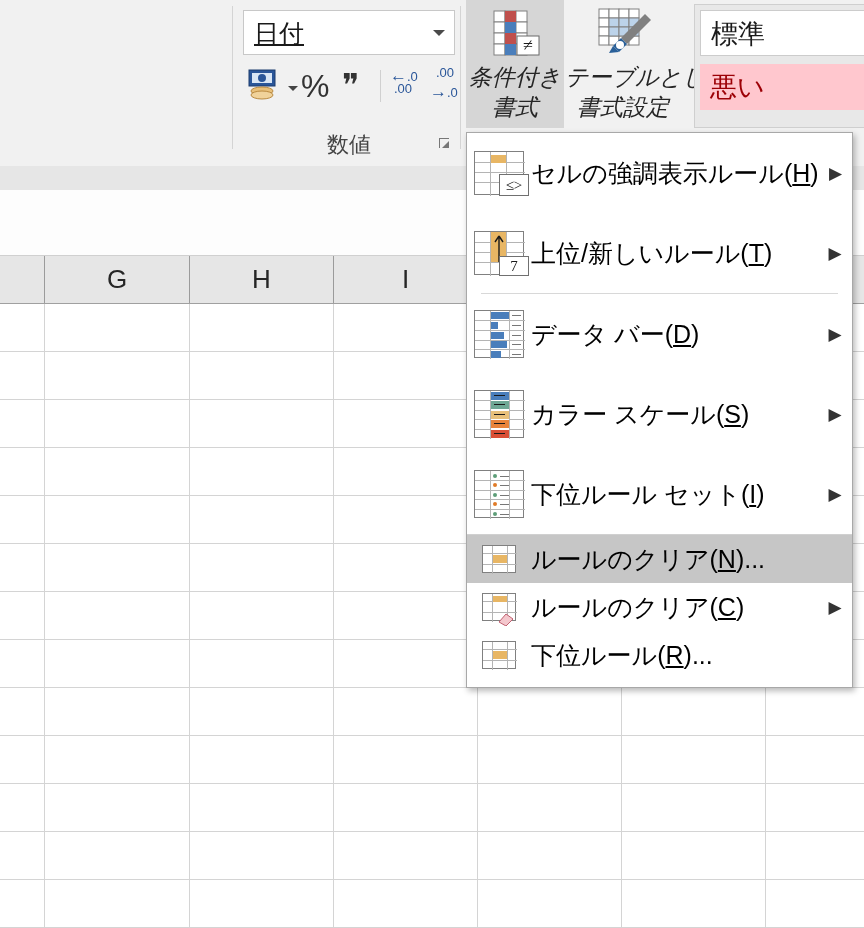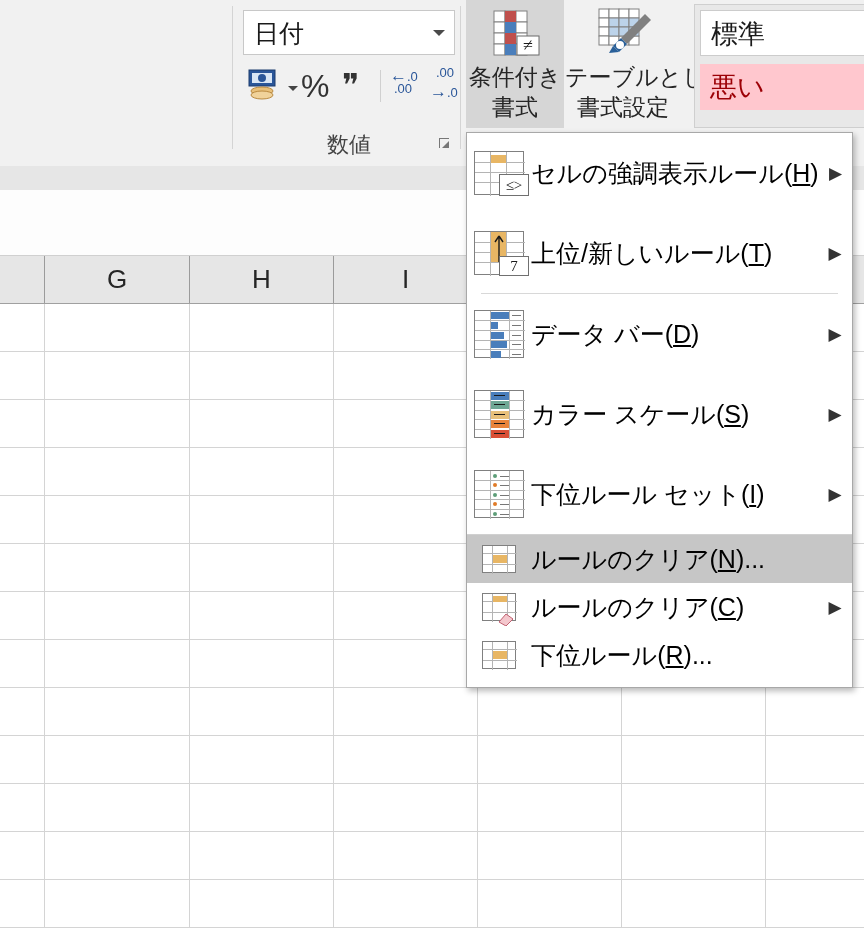--- a/index.html
+++ b/index.html
@@ -81,20 +81,21 @@
     width: 212px; height: 45px;
     background: #ffffff;
     border: 1px solid #c8c8c8;
     box-sizing: border-box;
   }
   .fmt-combo-text {
     position: absolute;
     left: 10px; top: 6px;
     font-size: 25px;
     color: #1a1a1a;
+    text-decoration: underline;
   }
   .fmt-combo-caret {
     position: absolute;
     right: 9px; top: 19px;
     width: 0; height: 0;
     border-left: 6px solid transparent;
     border-right: 6px solid transparent;
     border-top: 6px solid #4a4a4a;
   }
   .num-btn {
@@ -158,20 +159,21 @@
   }
   .bigbtn-label {
     position: absolute;
     left: 0; right: 0;
     top: 62px;
     text-align: center;
     font-size: 23px;
     color: #262626;
     line-height: 30px;
     white-space: nowrap;
+    font-style: italic;
   }
   .bigbtn-label span { display: block; }
   .cf-btn { left: 0px; width: 98px; }
   .tf-btn { left: 99px; width: 116px; }
   .tf-btn .bigbtn-label { font-size: 23px; }
 
   .cf-icon {
     position: absolute;
     left: 24px; top: 8px;
     width: 52px; height: 52px;

